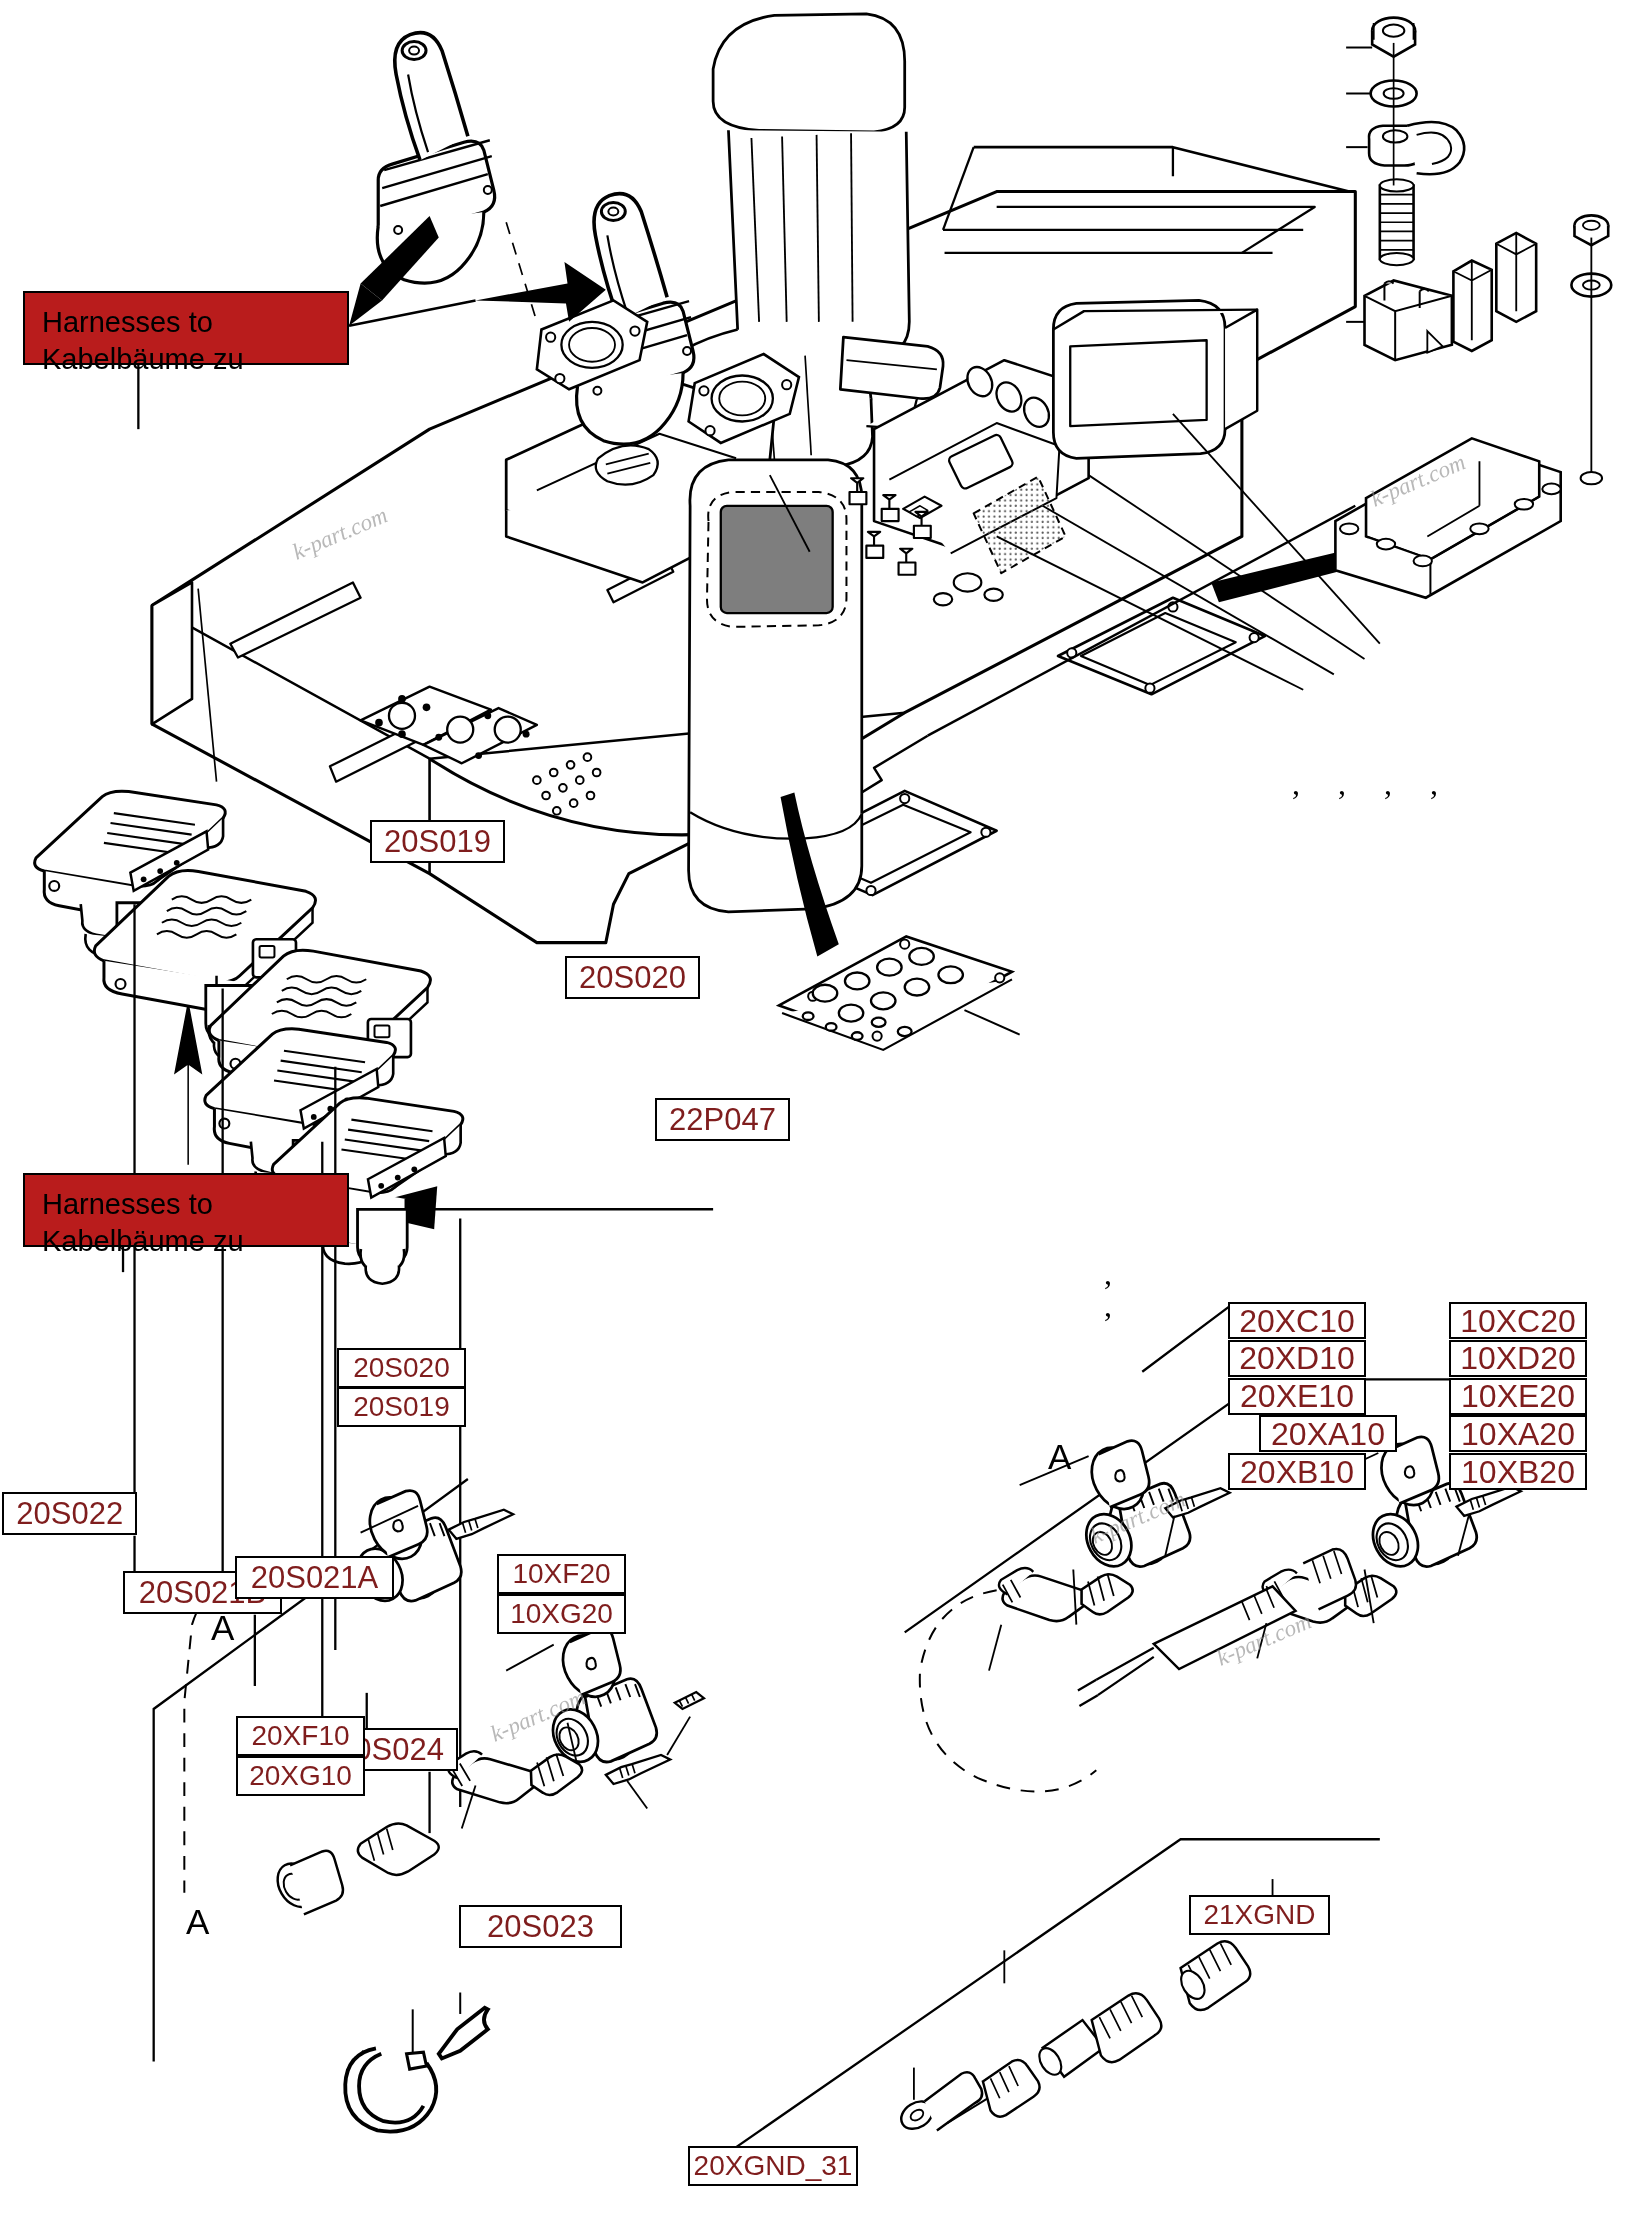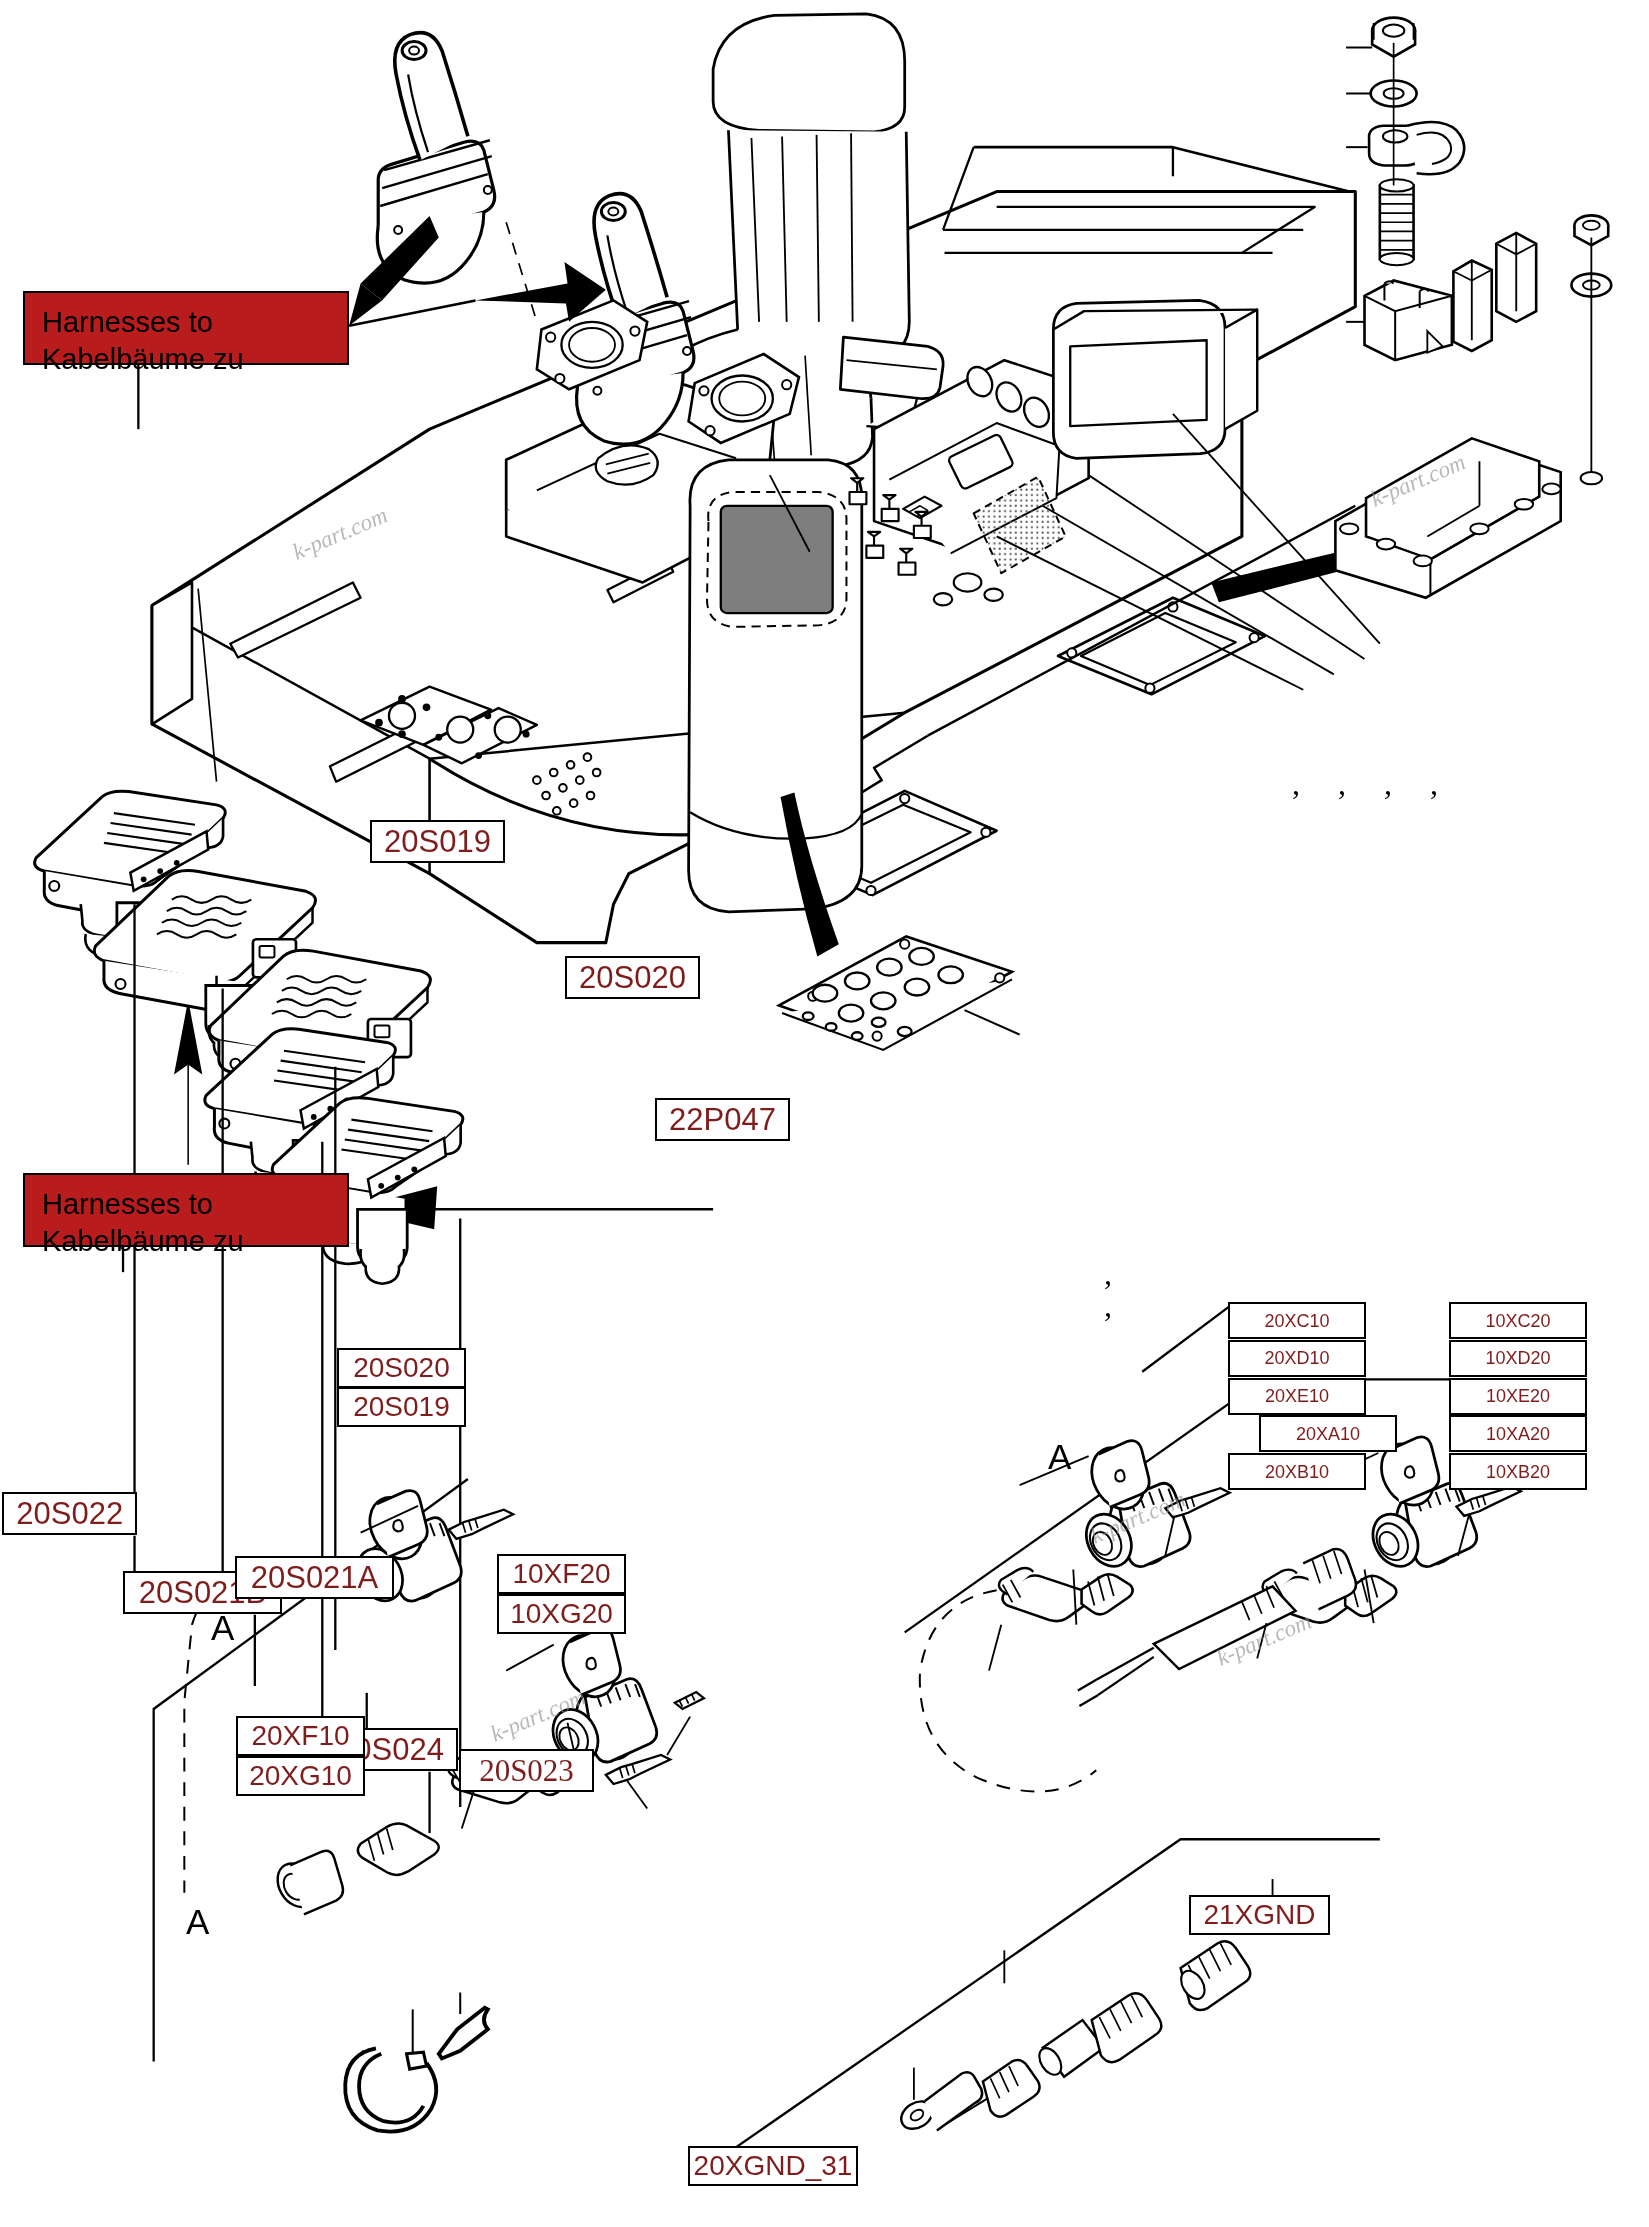--- a/index.html
+++ b/index.html
@@ -22,21 +22,21 @@
     display:flex;
     align-items:center;
     justify-content:center;
     letter-spacing:0px;
     white-space:nowrap;
     box-sizing:border-box;
     line-height:1;
   }
   .tag.sz-l{font-size:31px;height:43px;}
   .tag.sz-m{font-size:28px;height:40px;}
-  .tag.sz-s{font-size:18px;height:37px;}
+  .tag.sz-s{font-size:32px;height:37px;}
   .callout{
     position:absolute;
     border:2.3px solid #000;
     background:#b91c1c;
     color:#000;
     font-size:29px;
     line-height:1.30;
     padding:10.7px 14px 12.3px 17px;
     box-sizing:border-box;
     white-space:pre-line;
@@ -665,21 +665,21 @@
   <div class="callout" style="left:23px;top:1173px;width:326px;height:74px;">Harnesses to
 Kabelbäume zu</div>
 
   <div class="tag sz-l" style="left:370px;top:820px;width:135px;">20S019</div>
   <div class="tag sz-l" style="left:565px;top:956px;width:135px;">20S020</div>
   <div class="tag sz-l" style="left:655px;top:1098px;width:135px;">22P047</div>
   <div class="tag sz-l" style="left:2.3px;top:1492px;width:135px;">20S022</div>
   <div class="tag sz-l" style="left:123px;top:1571px;width:159px;">20S021B</div>
   <div class="tag sz-l" style="left:235px;top:1556px;width:159px;">20S021A</div>
   <div class="tag sz-l" style="left:323px;top:1728px;width:135px;">20S024</div>
-  <div class="tag sz-l" style="left:459px;top:1749px;width:135px;font-family:Liberation Serif, serif;">20S023</div>
+  <div class="tag sz-l" style="left:459px;top:1905px;width:163px;">20S023</div>
 
   <div class="tag sz-m" style="left:337px;top:1348px;width:129px;">20S020</div>
   <div class="tag sz-m" style="left:337px;top:1387px;width:129px;">20S019</div>
 
   <div class="tag sz-m" style="left:497px;top:1554px;width:129px;">10XF20</div>
   <div class="tag sz-m" style="left:497px;top:1594px;width:129px;">10XG20</div>
 
   <div class="tag sz-m" style="left:236px;top:1716px;width:129px;">20XF10</div>
   <div class="tag sz-m" style="left:236px;top:1756px;width:129px;">20XG10</div>
 

